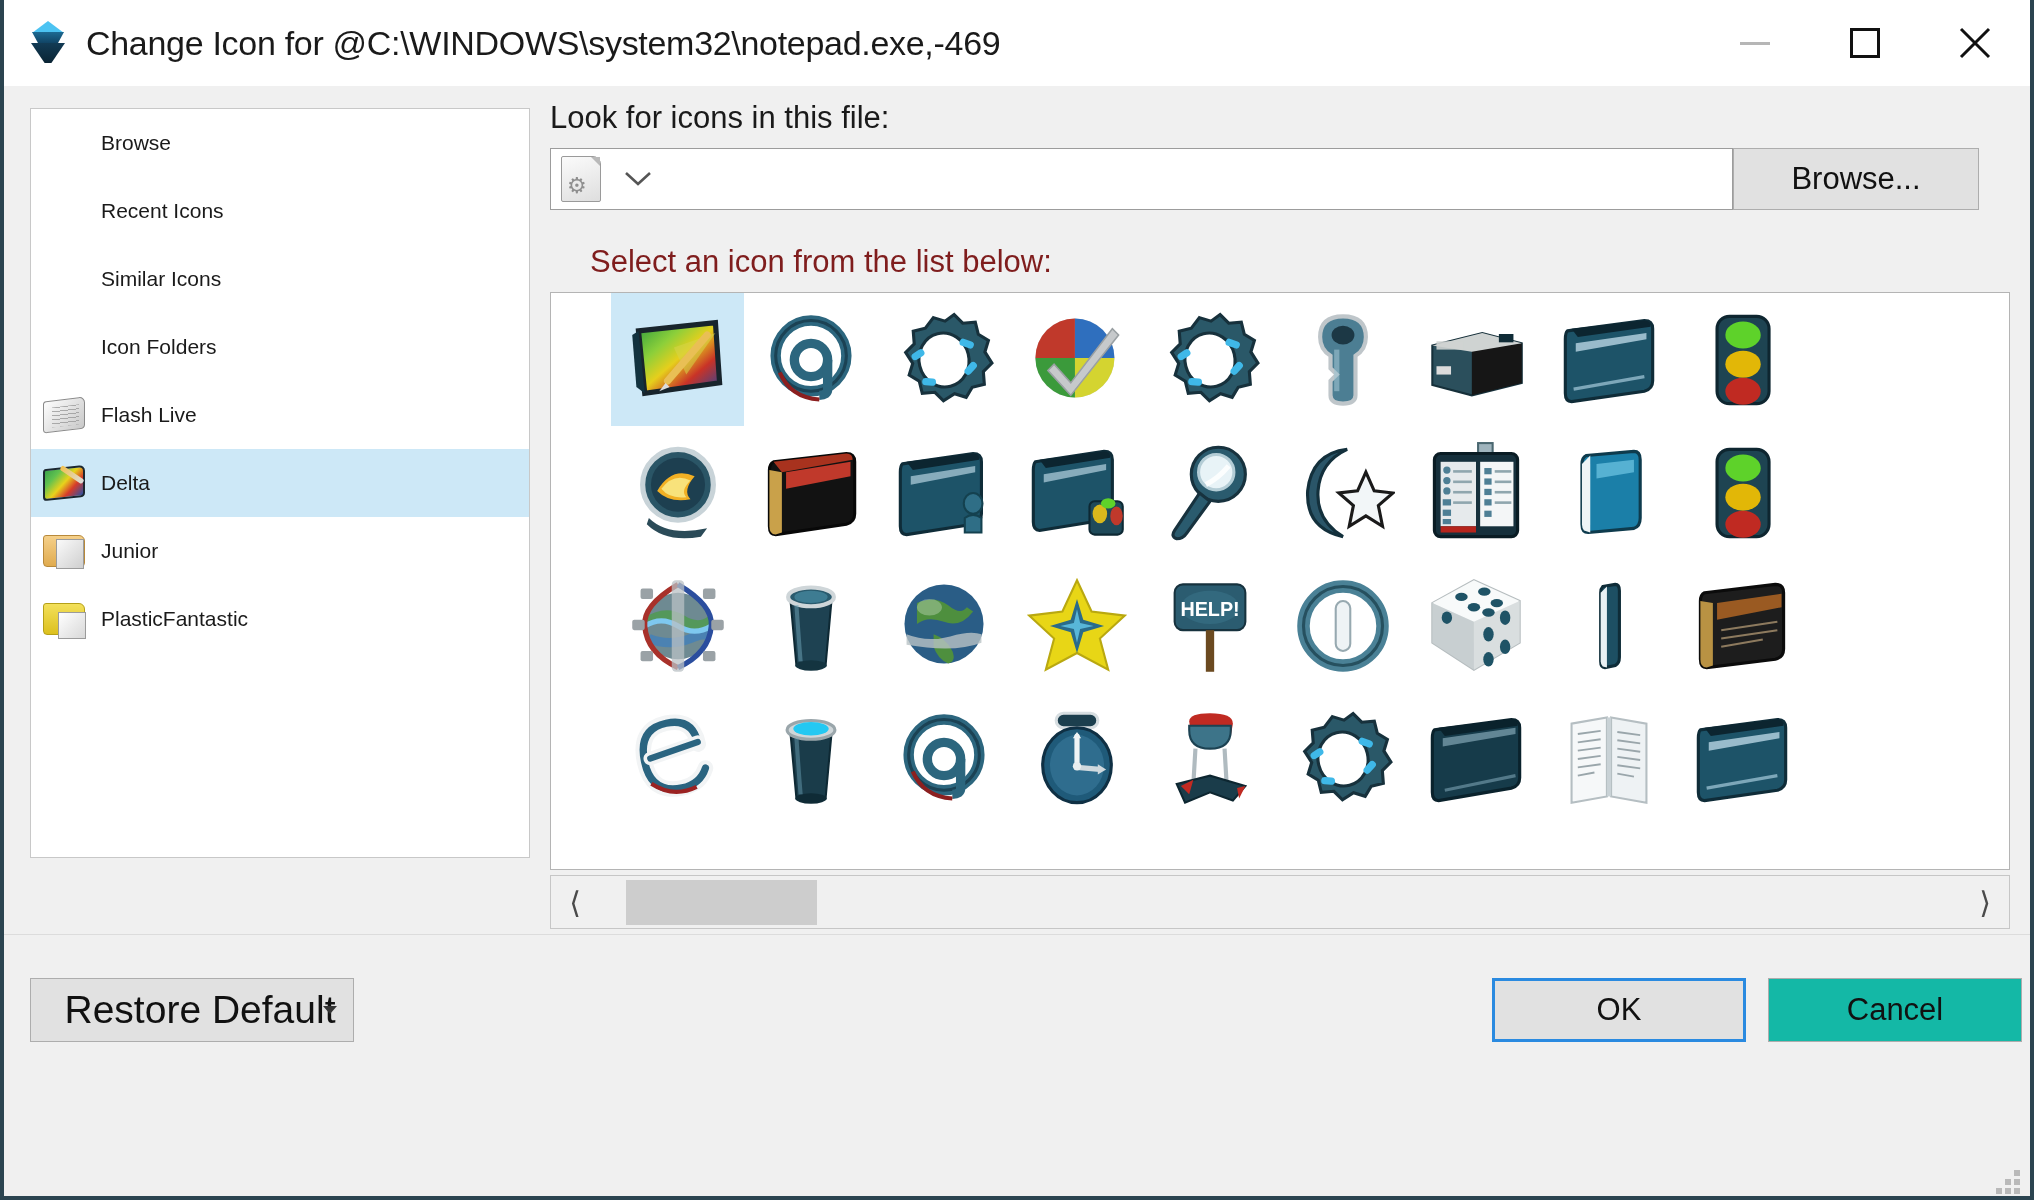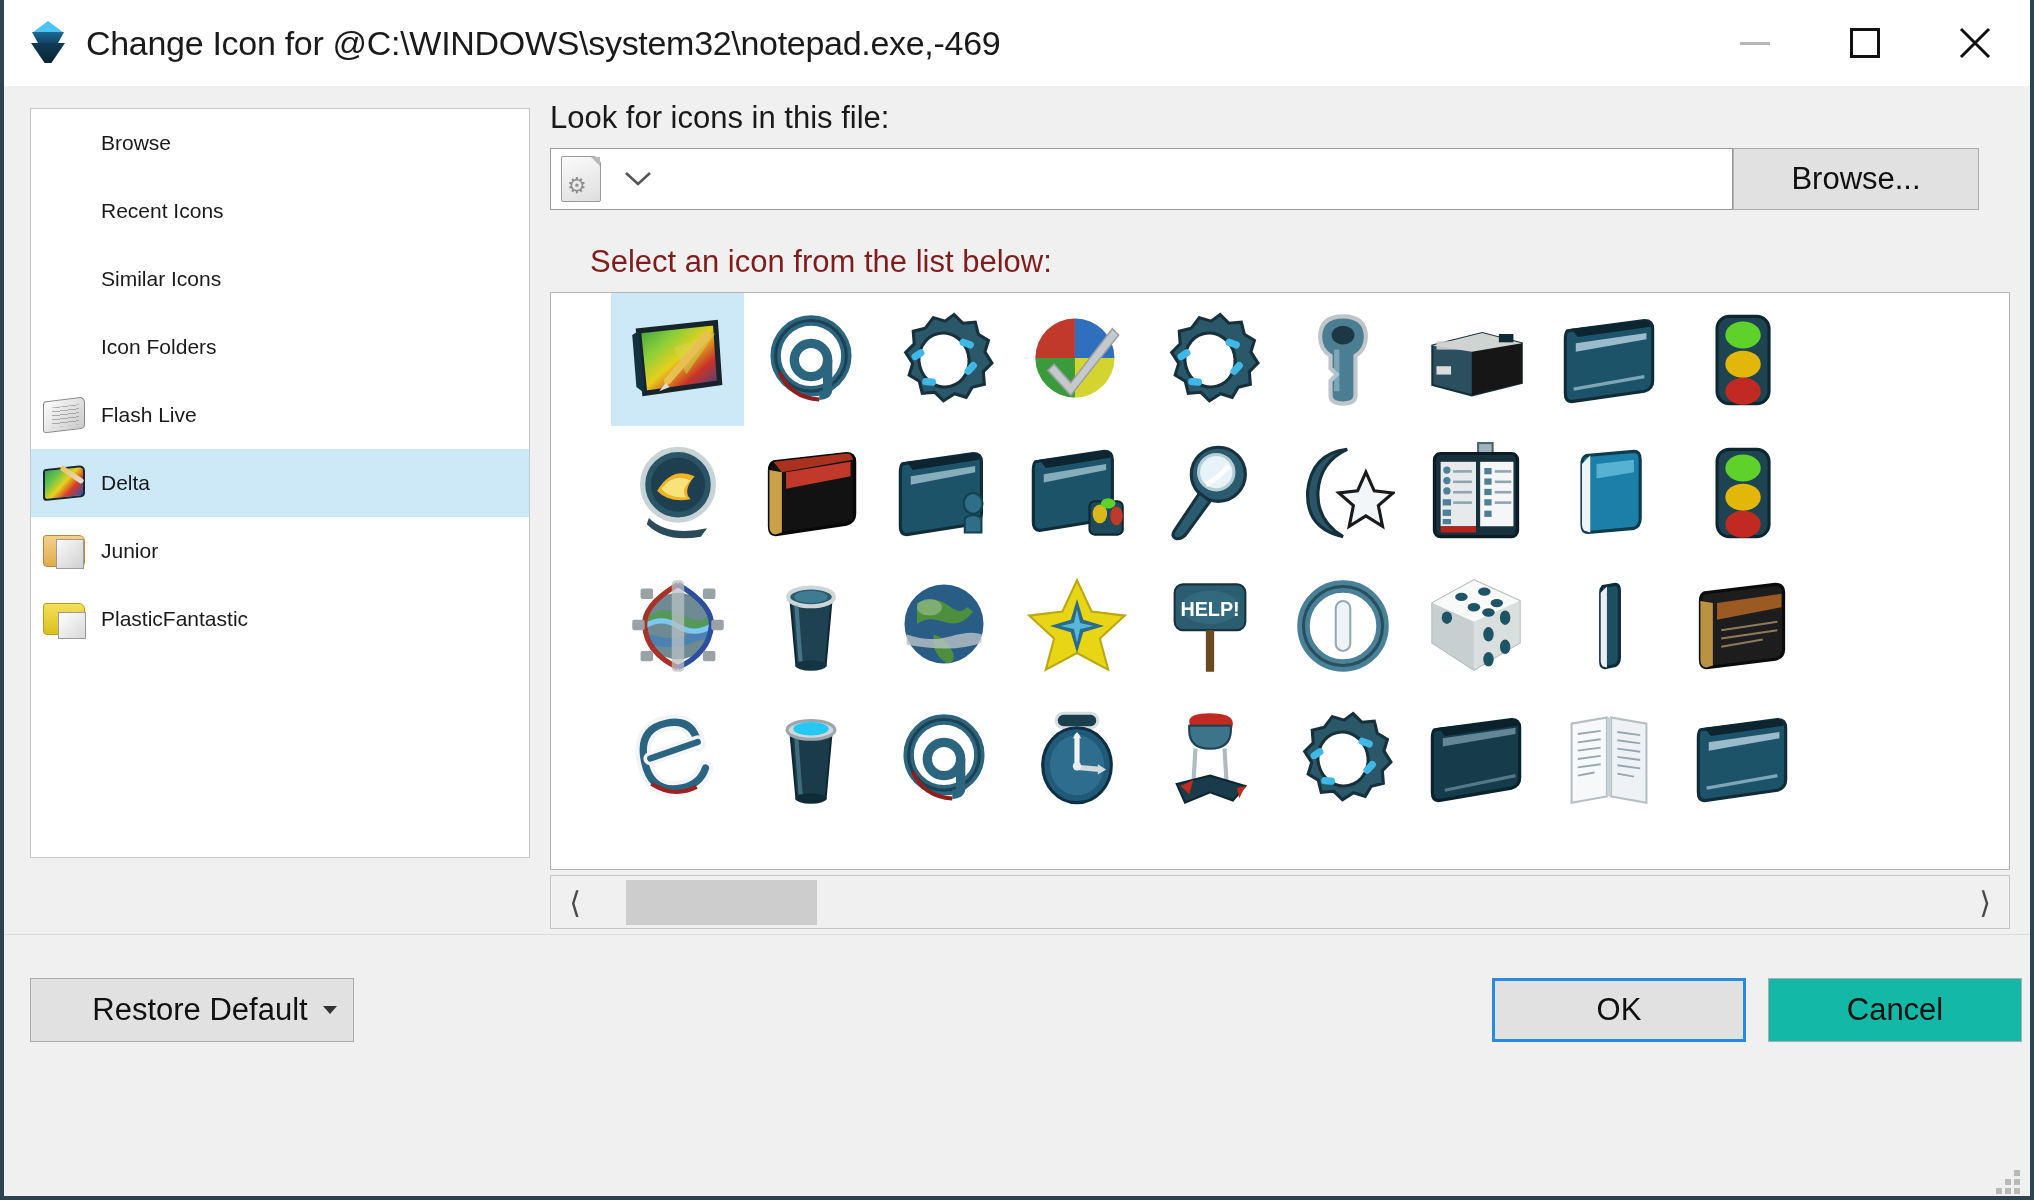--- a/index.html
+++ b/index.html
@@ -258,21 +258,21 @@
     position: absolute; left: 0; right: 0; top: 848px;
     height: 1px; background: #dcdcdc;
   }
   #restore-btn {
     position: absolute;
     left: 26px; top: 892px;
     width: 324px; height: 64px;
     background: #e1e1e1;
     border: 1px solid #adadad;
     display: flex; align-items: center; justify-content: center;
-    font-size: 31px; color: #111; padding-left: 16px;
+    font-size: 39px; color: #111; padding-left: 16px;
   }
   #restore-caret {
     position: absolute; right: 16px; top: 50%;
     transform: translateY(-50%);
     width: 0; height: 0;
     border-left: 7px solid transparent;
     border-right: 7px solid transparent;
     border-top: 8px solid #333;
   }
   #ok-btn {

